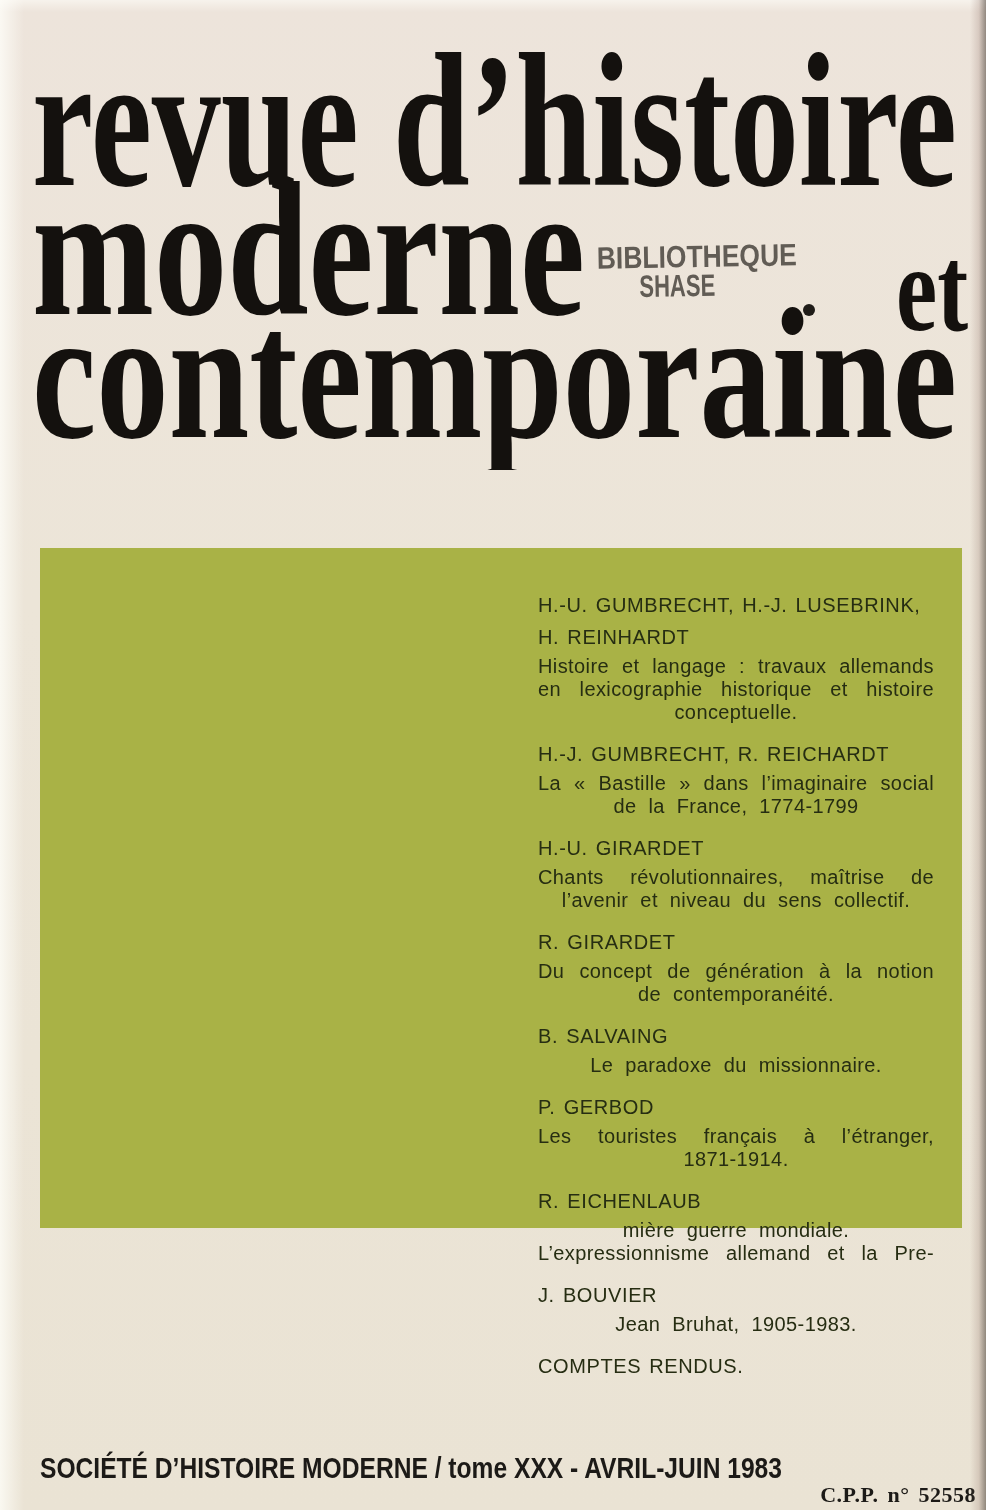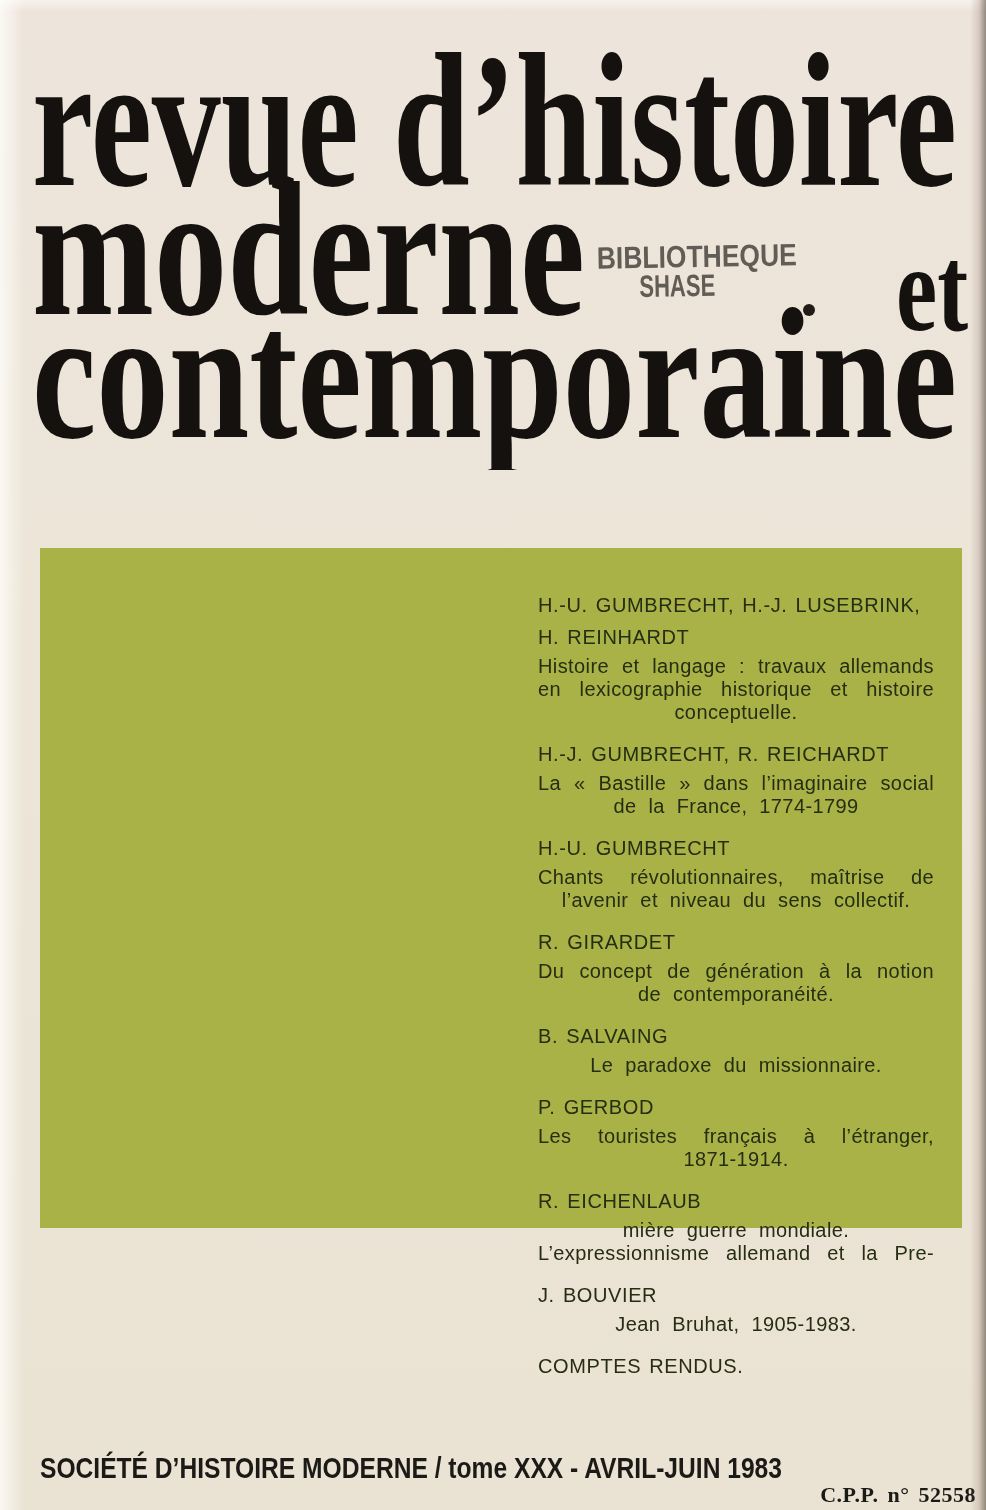--- a/index.html
+++ b/index.html
@@ -111,21 +111,21 @@
           <div class="line">H.-J. GUMBRECHT, R. REICHARDT</div>
         </div>
         <div class="body">
           <div class="line jl">La « Bastille » dans l’imaginaire social</div>
           <div class="line ll">de la France, 1774-1799</div>
         </div>
       </div>
 
       <div class="section">
         <div class="authors">
-          <div class="line">H.-U. GUMBRECHT</div>
+          <div class="line">H.-U. GIRARDET</div>
         </div>
         <div class="body">
           <div class="line jl">Chants révolutionnaires, maîtrise de</div>
           <div class="line ll">l’avenir et niveau du sens collectif.</div>
         </div>
       </div>
 
       <div class="section">
         <div class="authors">
           <div class="line">R. GIRARDET</div>

